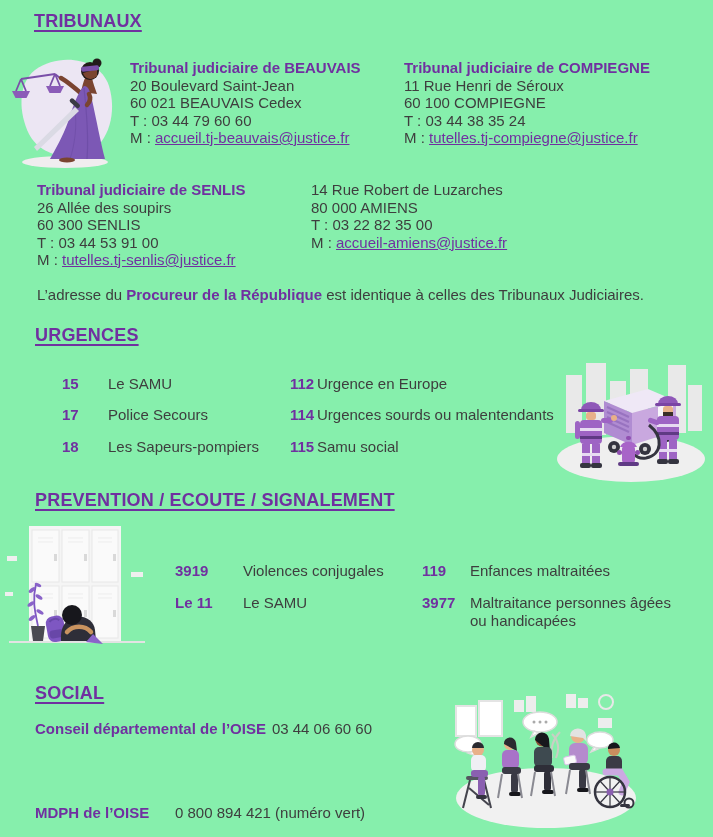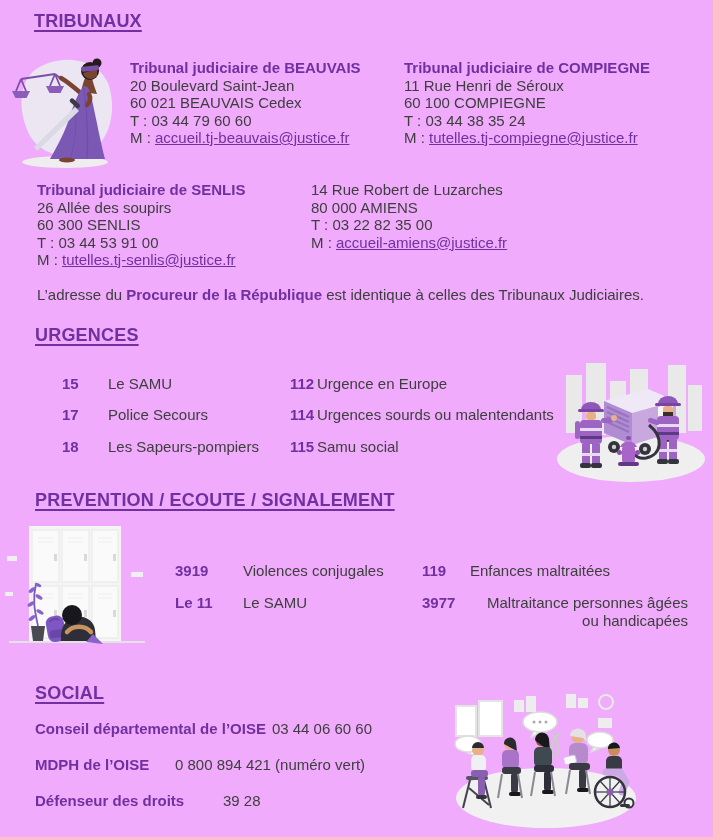--- a/index.html
+++ b/index.html
@@ -1,35 +1,35 @@
 <!DOCTYPE html>
 <html><head>
 <meta charset="utf-8">
 <style>
   html,body { margin:0; padding:0; background:#ffffff; }
   .page {
-    position:relative; width:713px; height:837px; background:#f0abfc;
+    position:relative; width:713px; height:837px; background:#86efac;
     font-family:"Liberation Sans", sans-serif; font-size:15px; color:#3E3E3E;
     overflow:hidden;
   }
   .section-title {
     position:absolute; font-size:18px; font-weight:bold; color:#7030A0;
     text-decoration:underline; text-decoration-thickness:2px; text-underline-offset:3px;
     letter-spacing:.2px; white-space:nowrap;
   }
   .card { position:absolute; width:270px; line-height:17.5px; }
   .card .name { color:#7030A0; font-weight:bold; white-space:nowrap; }
   .email { color:#7030A0; text-decoration:underline; cursor:pointer; }
   .num-row { position:absolute; display:flex; line-height:18px;margin-left:25px; }
   .num { color:#7030A0; font-weight:bold; flex:0 0 auto; }
-  .lbl { color:#3E3E3E;text-align:right; }
+  .lbl { color:#3E3E3E; }
   .note { position:absolute; white-space:nowrap; }
   .note b { color:#7030A0; font-weight:bold; }
   .social-row { position:absolute; white-space:nowrap; }
-  .social-row .s-label { color:#7030A0; font-weight:bold; }
+  .social-row .s-label { color:#7030A0; font-weight:bold;margin-top:48px; }
   .sr1 .s-value { margin-left:6px; }
   .sr2 .s-label { display:inline-block; width:140px; }
   .sr3 .s-label { display:inline-block; width:188px; }
   .illu { position:absolute; }
   svg { display:block; }
 </style>
 </head>
 <body>
 
 <div class="page">

